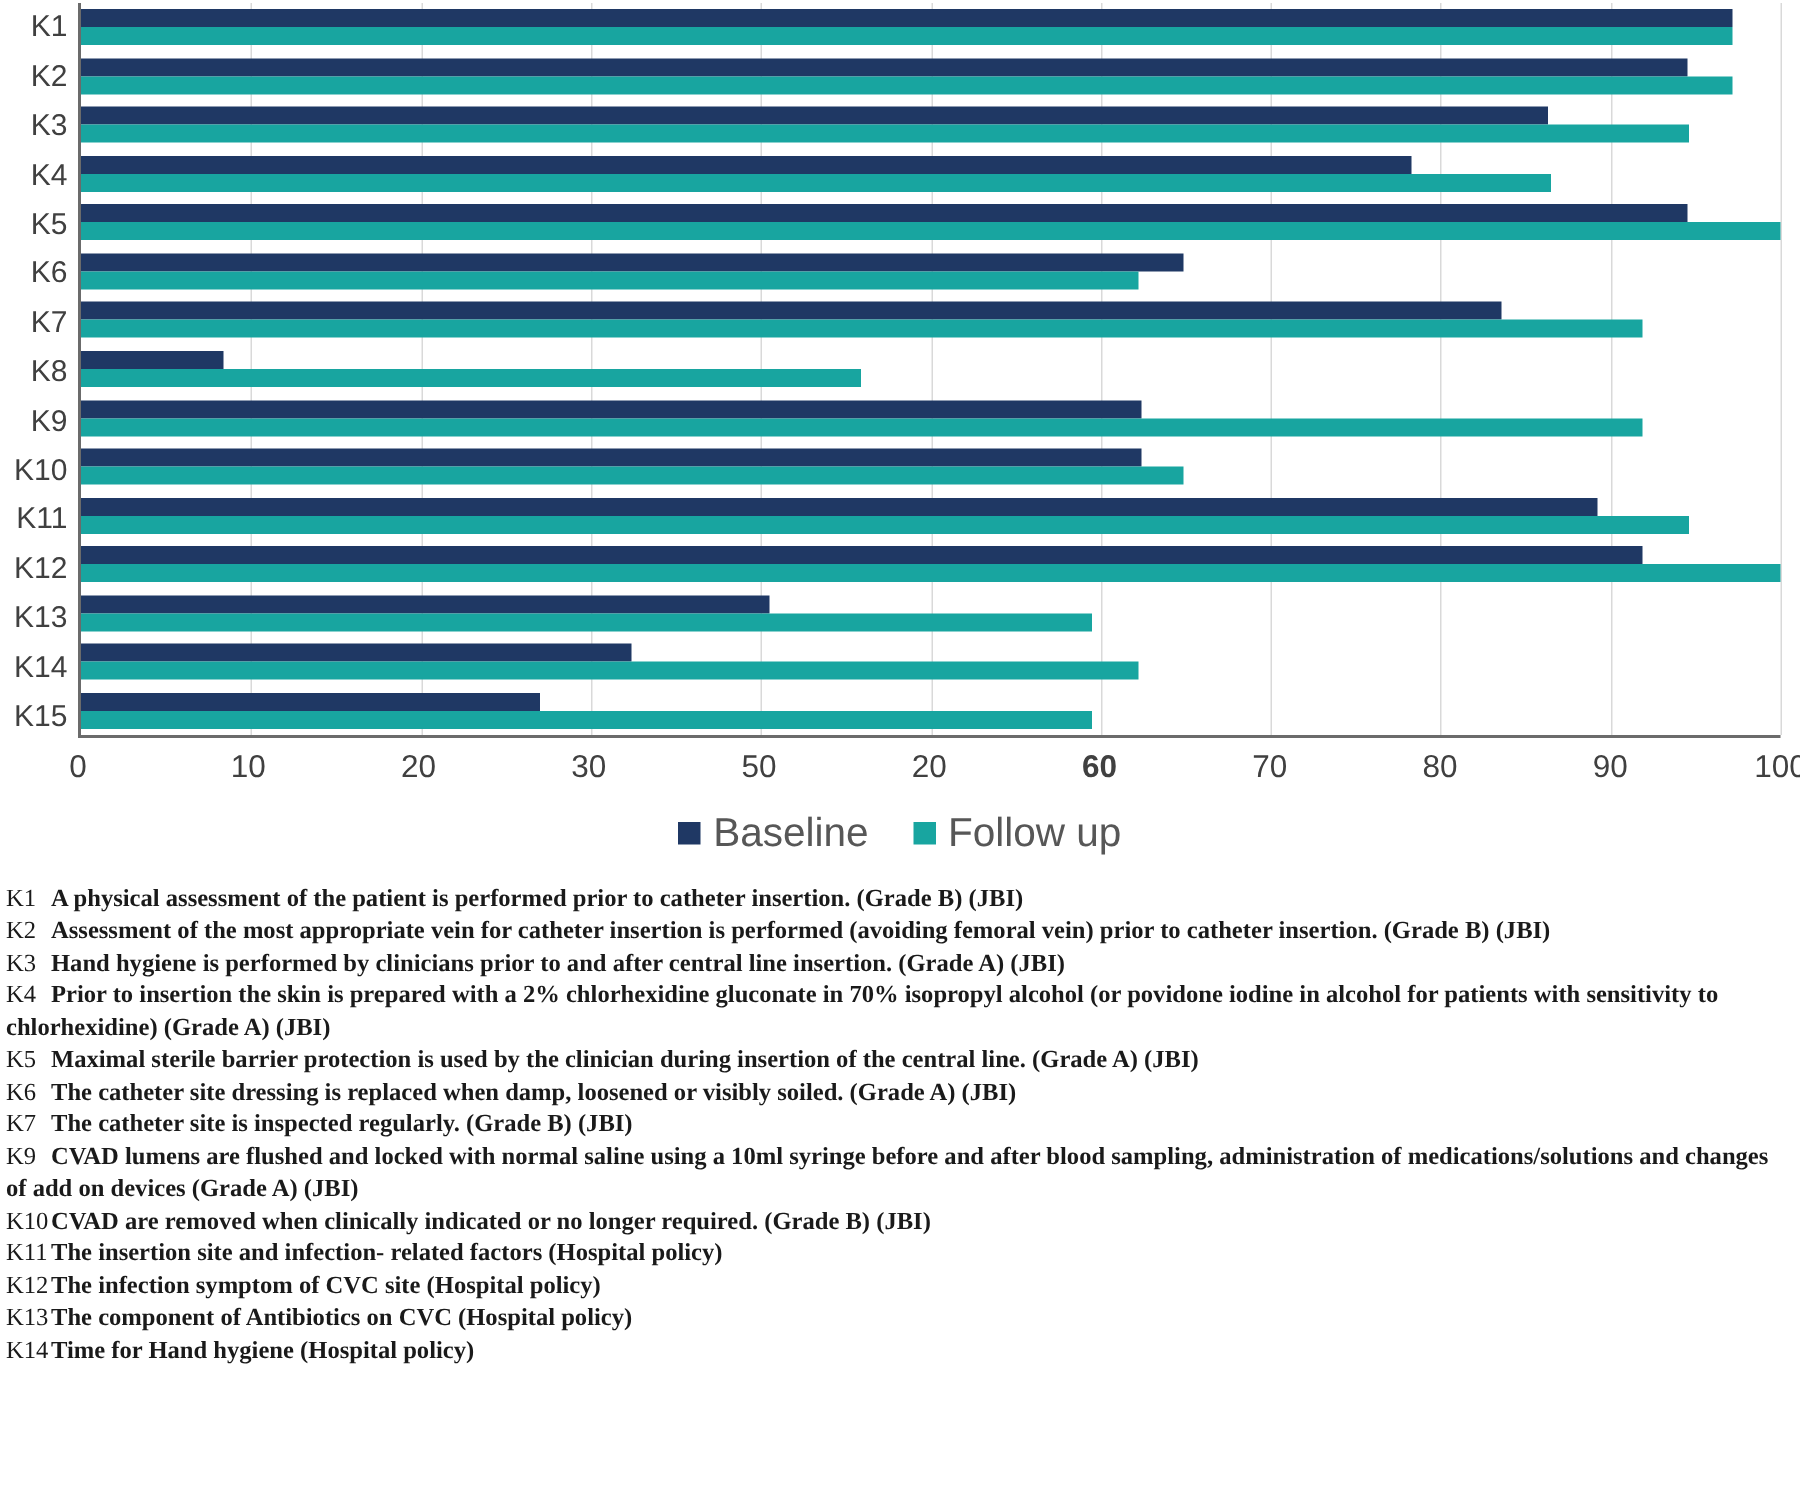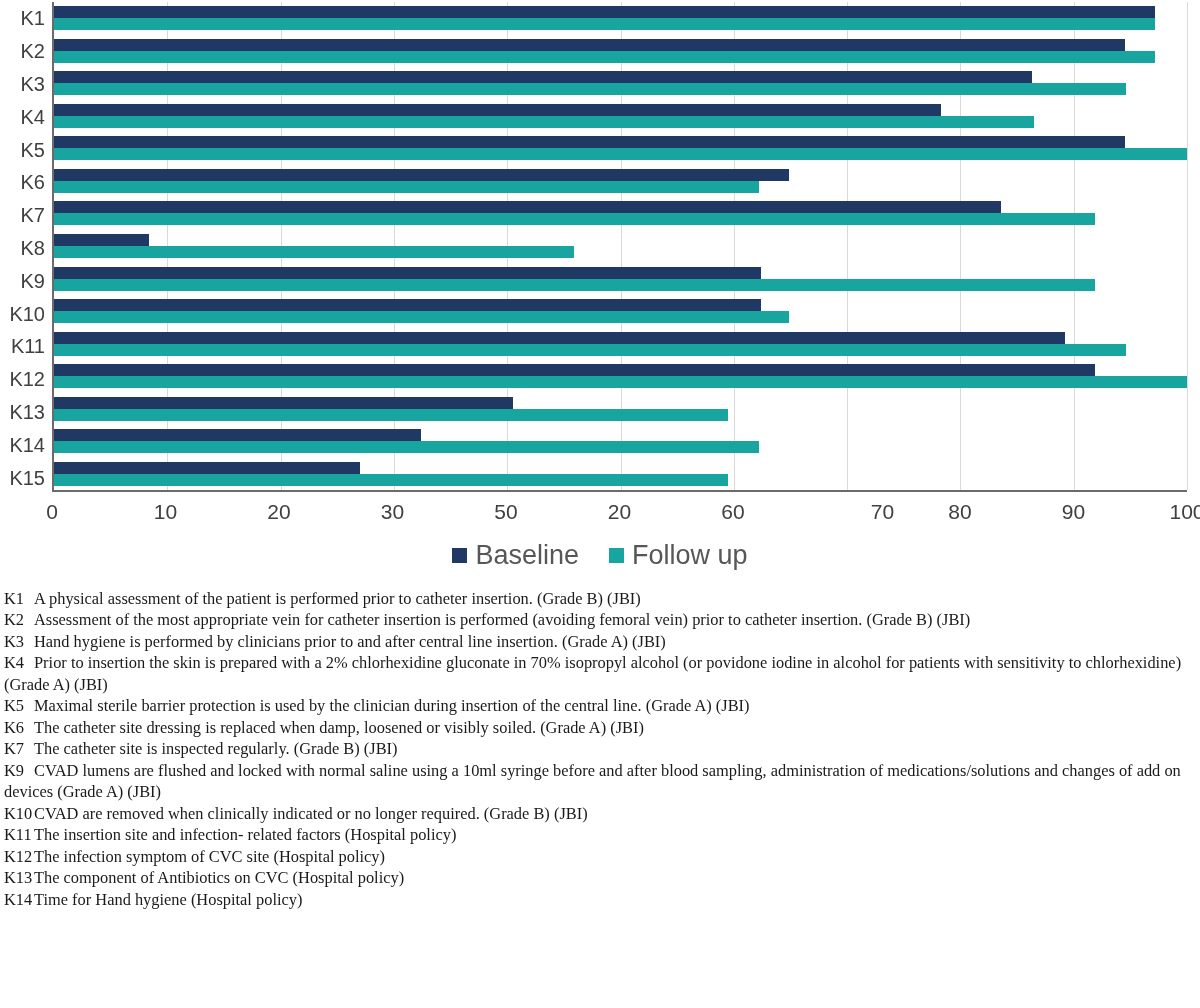--- a/index.html
+++ b/index.html
@@ -150,21 +150,21 @@
   }
   .criteria-row {
     display: block;
     margin: 0;
     text-indent: 0;
   }
   .crit-key {
     display: inline-block;
     min-width: 30px;
   }
-  .crit-text { display: inline; }
+  .crit-text { display: inline; font-weight: bold; }
 </style>
 </head>
 <body>
 
 <div class="chart-block">
 
   <div class="plot-wrap">
     <div class="cat-labels">
         <div class="cat-label">K1</div>
         <div class="cat-label">K2</div>
@@ -261,22 +261,22 @@
     </div>
   </div>
 
   <div class="tick-labels">
       <div class="tick-label" style="left: 0%;">0</div>
       <div class="tick-label" style="left: 10%;">10</div>
       <div class="tick-label" style="left: 20%; text-align: right;">20</div>
       <div class="tick-label" style="left: 30%;">30</div>
       <div class="tick-label" style="left: 40%;">50</div>
       <div class="tick-label" style="left: 50%;">20</div>
-      <div class="tick-label" style="left: 60%;">60</div>
-      <div class="tick-label" style="left: 70%; margin-left: 36px;">70</div>
+      <div class="tick-label" style="left: 60%; font-weight: bold;">60</div>
+      <div class="tick-label" style="left: 70%;">70</div>
       <div class="tick-label" style="left: 80%;">80</div>
       <div class="tick-label" style="left: 90%;">90</div>
       <div class="tick-label" style="left: 100%;">100</div>
     </div>
 
   <div class="series-legend">
       <div class="legend-item">
         <span class="legend-swatch" style="background: rgb(31, 56, 100);"></span>
         <span class="legend-text">Baseline</span>
       </div>

